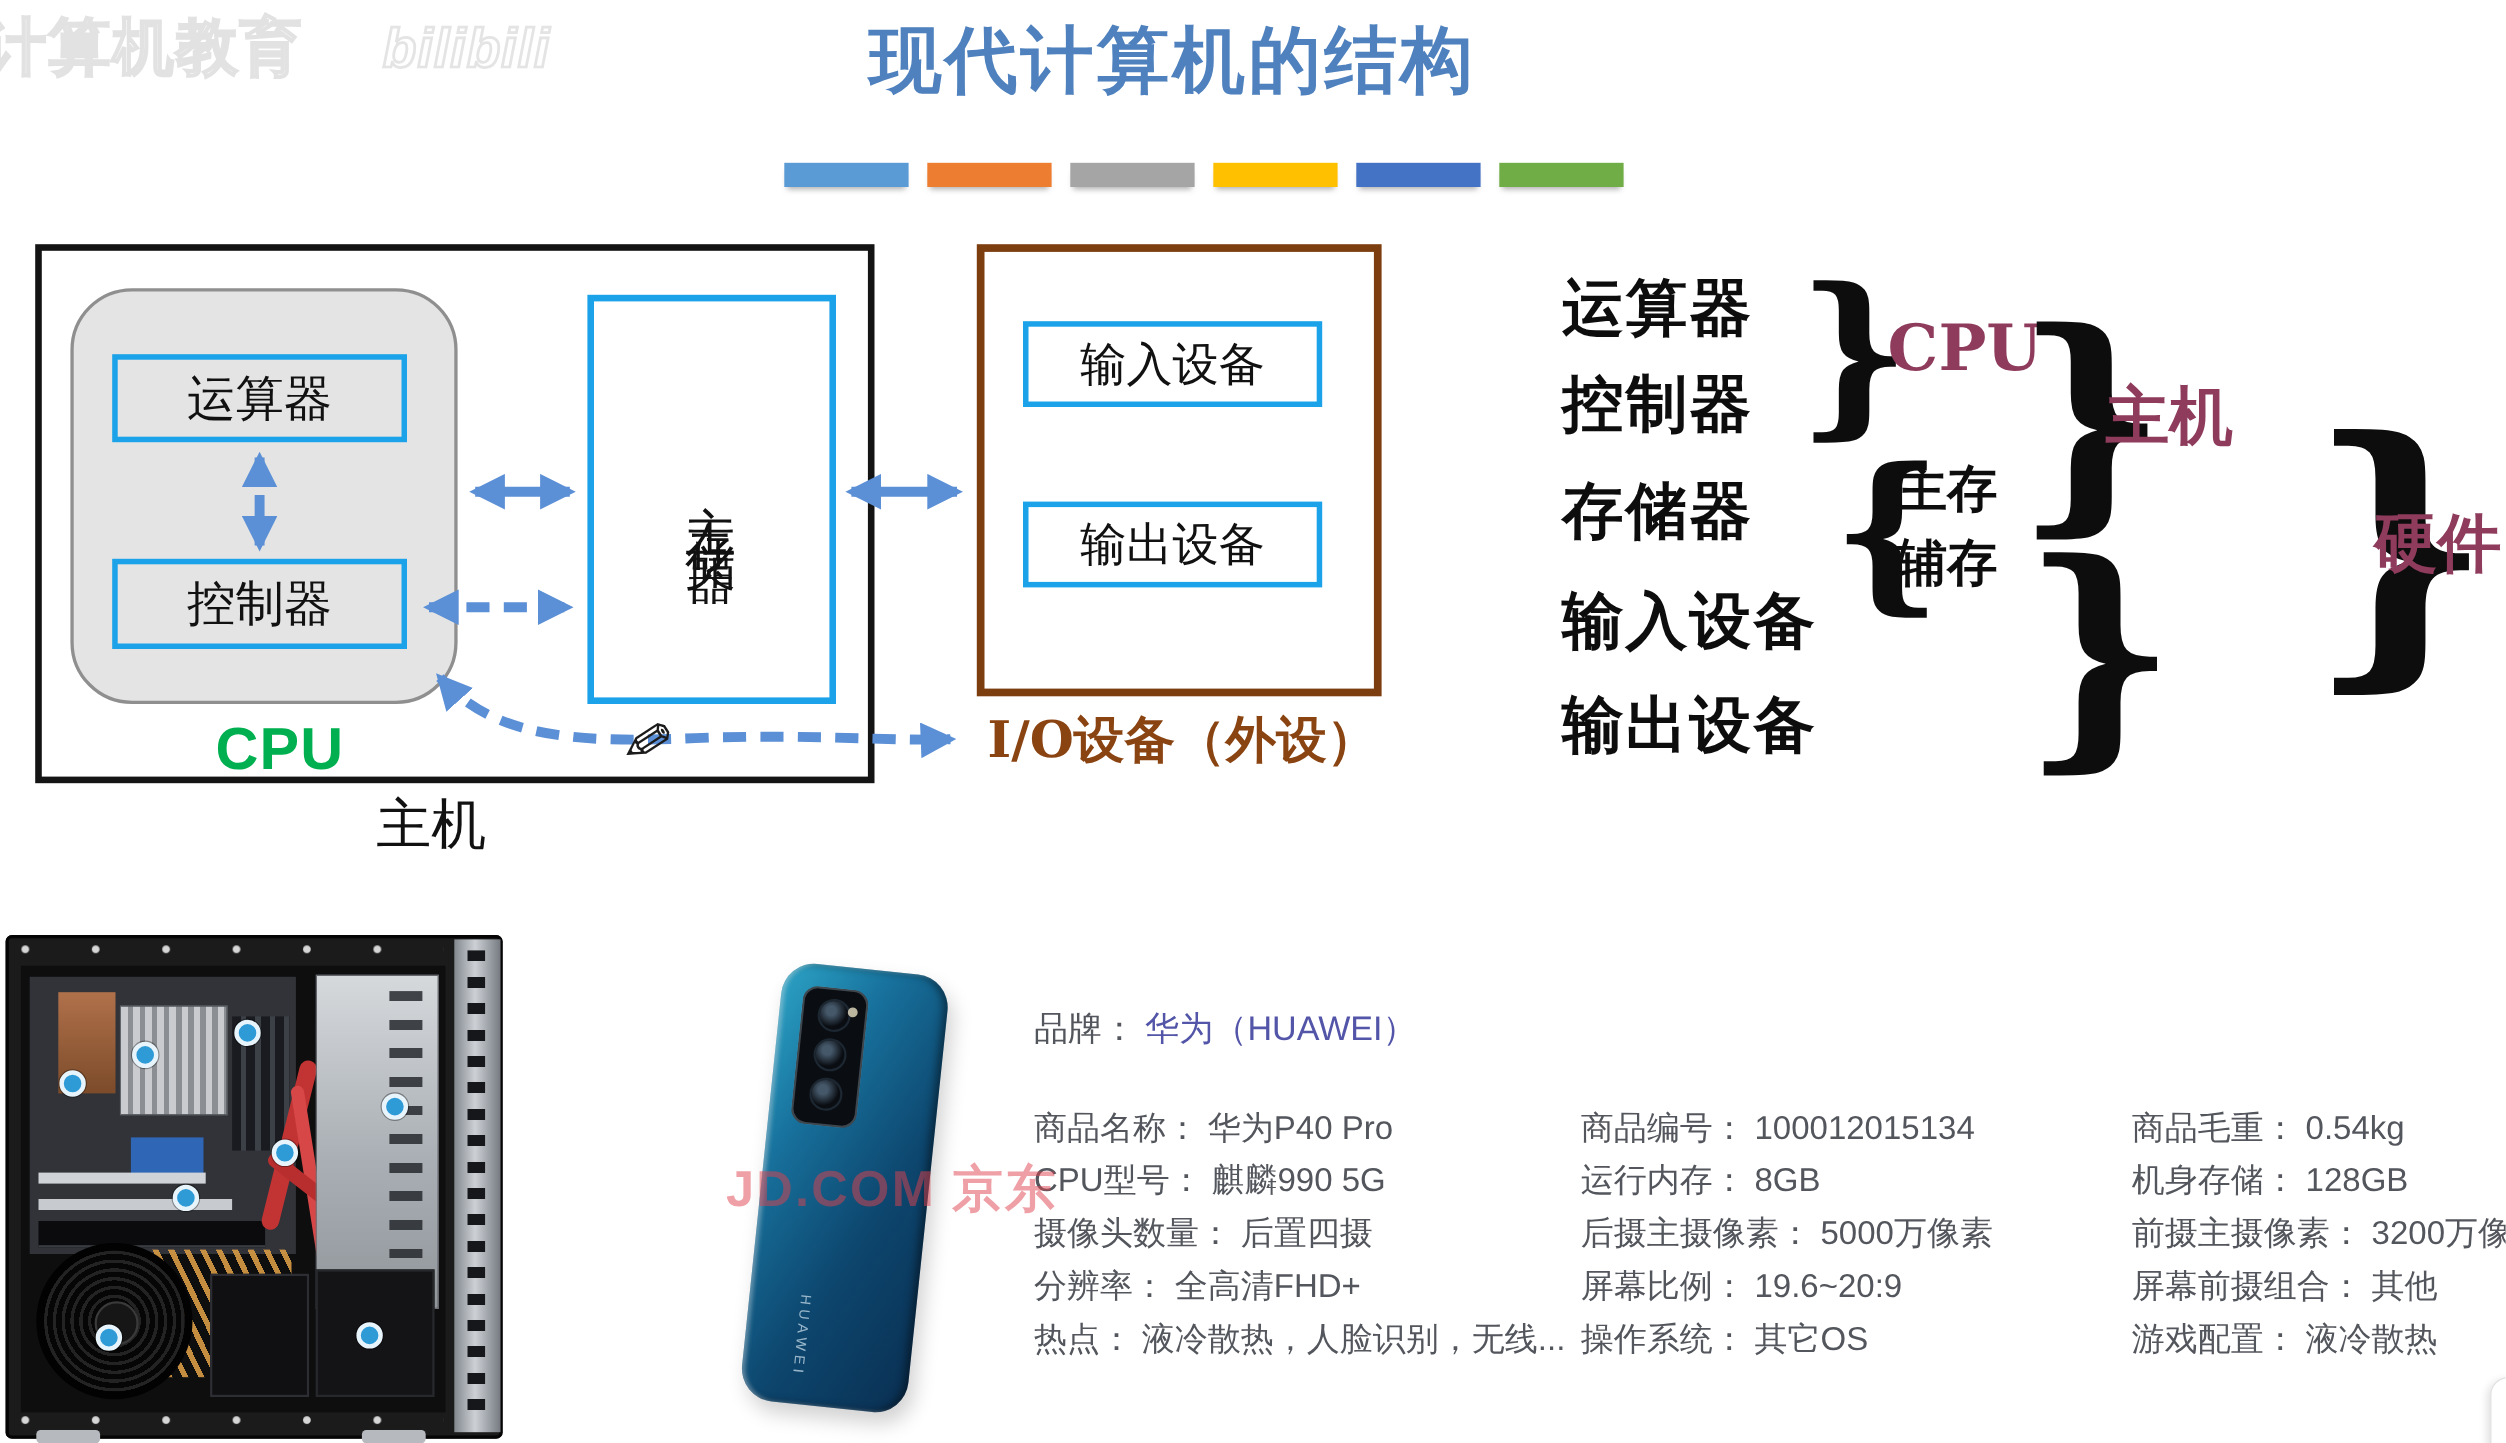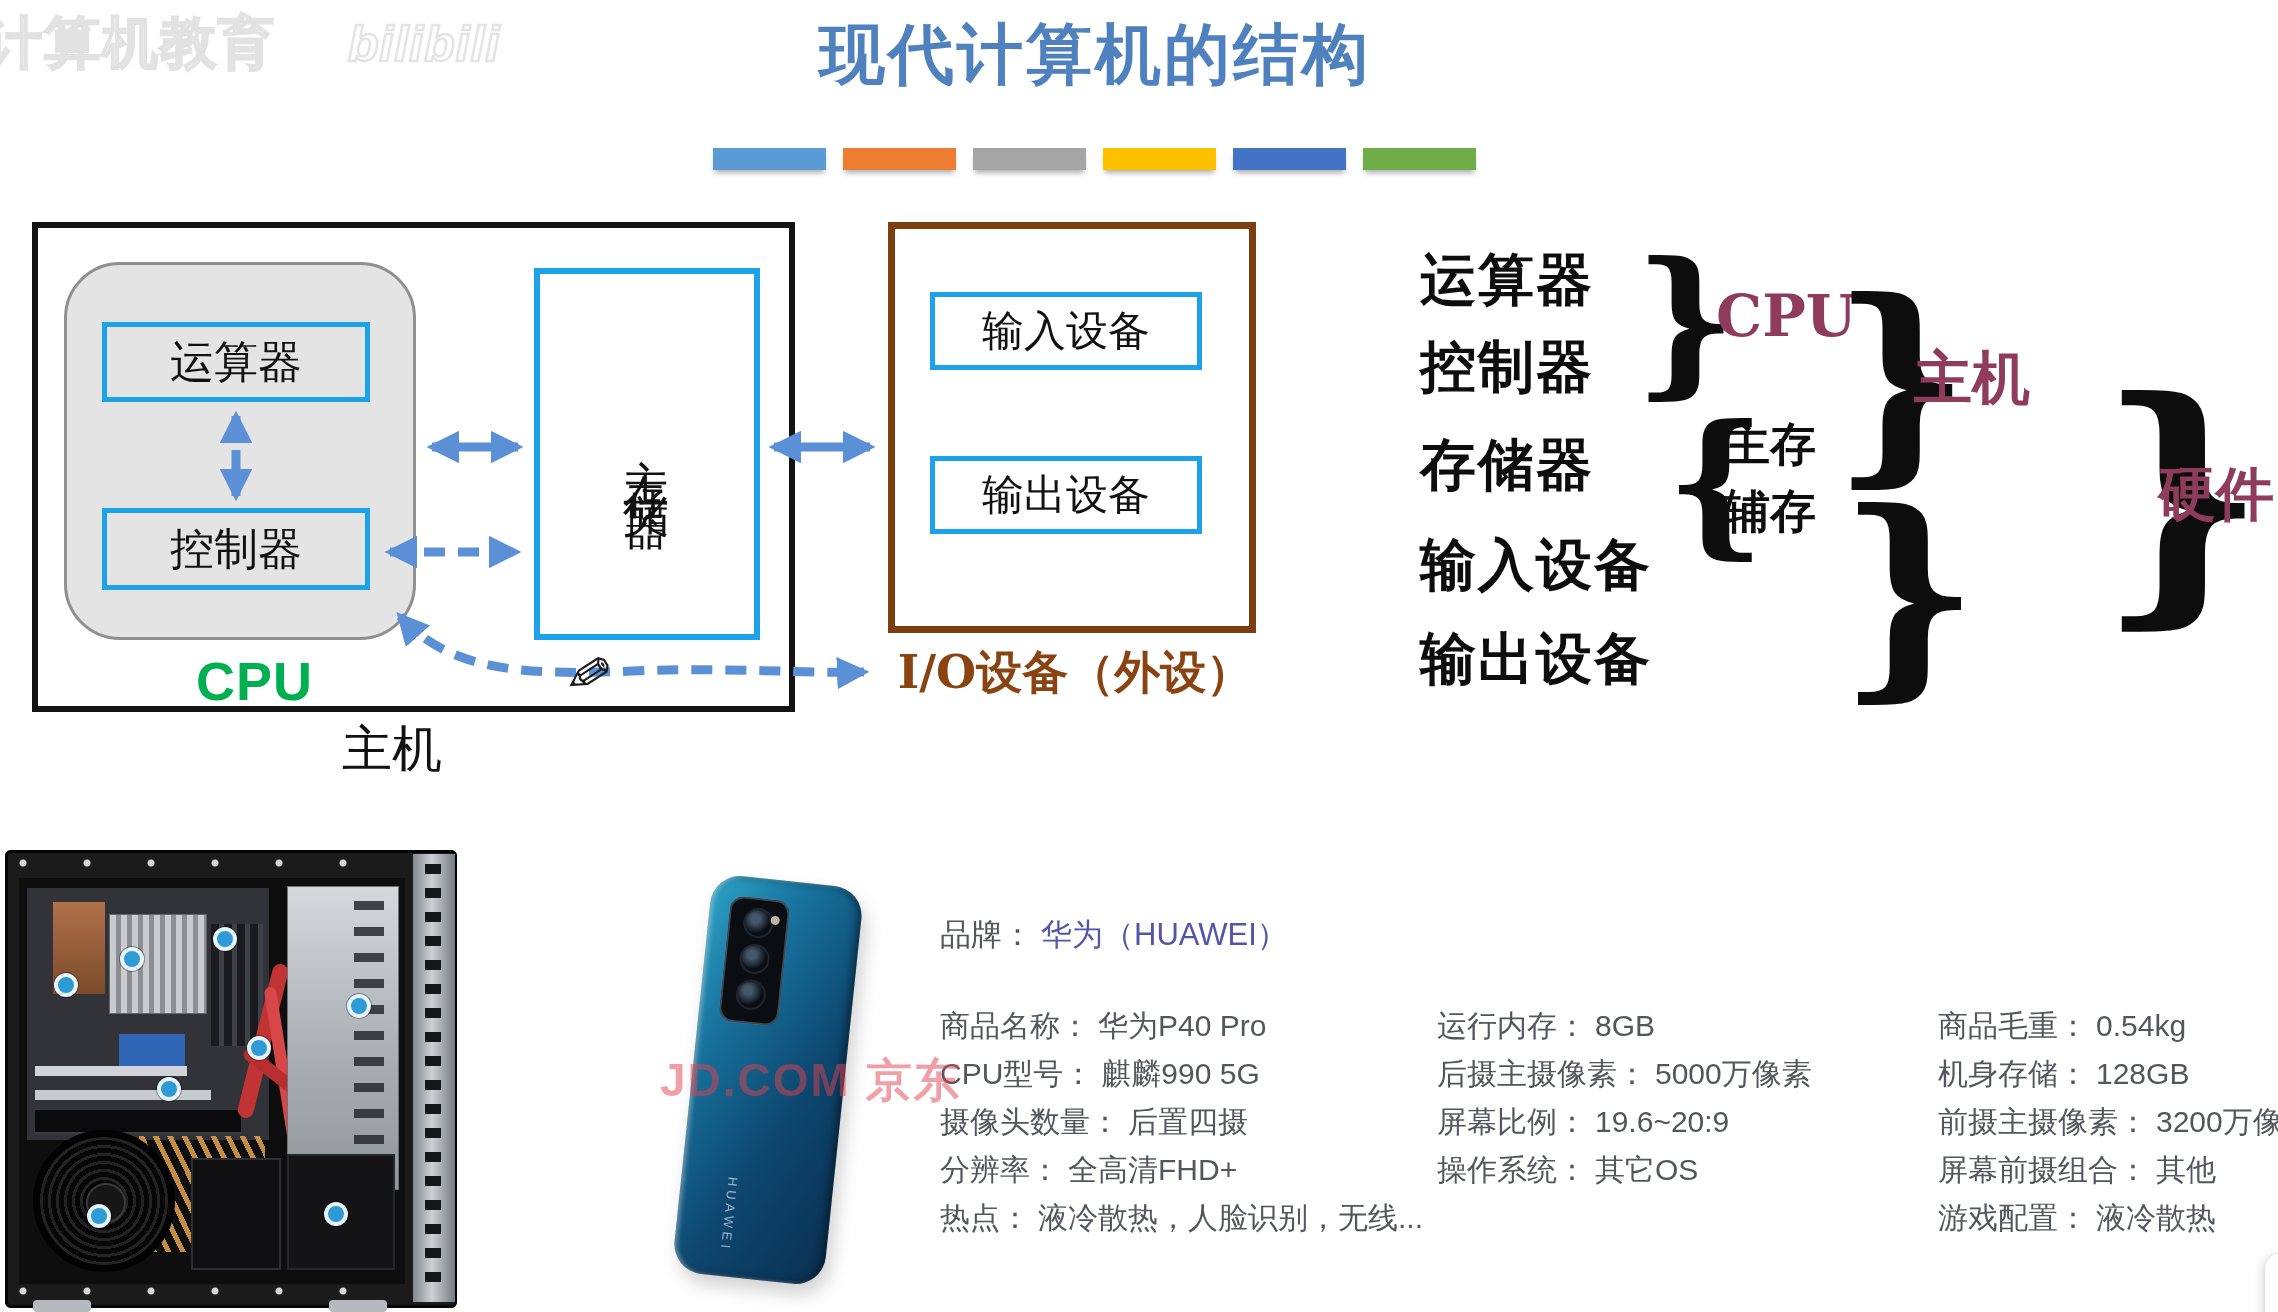--- a/index.html
+++ b/index.html
@@ -9,21 +9,21 @@
 
   
   .watermark{position:absolute;left:-14px;top:6px;display:flex;align-items:center;gap:34px;
              user-select:none;}
   .wm-channel{font-size:56px;font-weight:900;color:#ffffff;-webkit-text-stroke:2px #e2e2e2;
               text-shadow:0 0 1px #ededed;letter-spacing:2px;}
   .wm-platform{font-size:50px;font-weight:700;color:#ffffff;-webkit-text-stroke:2.5px #e4e4e4;
               text-shadow:0 0 1px #ededed;letter-spacing:1px;font-style:italic;margin-left:38px;}
 
   
-  .title{position:absolute;left:790px;top:10px;width:610px;text-align:center;
+  .title{position:absolute;left:790px;top:10px;width:610px;
          font-size:66px;font-weight:bold;color:#4E81BD;letter-spacing:3px;}
   .bars{position:absolute;left:713px;top:148px;display:flex;gap:17px;}
   .bar{width:113px;height:22px;box-shadow:0 5px 5px -2px rgba(110,110,110,.55);}
 
   
   .host-box{position:absolute;left:32px;top:222px;width:763px;height:490px;border:6px solid #141414;box-sizing:border-box;background:#fff;}
   .cpu-block{position:absolute;left:64px;top:262px;width:352px;height:378px;background:#e4e4e4;
              border:3px solid #8f8f8f;border-radius:56px;box-sizing:border-box;}
   .blue-box{position:absolute;border:5px solid #1BA2E8;box-sizing:border-box;display:flex;
             align-items:center;justify-content:center;font-size:44px;color:#111;}
@@ -258,20 +258,21 @@
 
   <div class="spec-col c1">
     <div><span>商品名称：</span><span class="spec-value">华为P40 Pro</span></div>
     <div><span>CPU型号：</span><span class="spec-value">麒麟990 5G</span></div>
     <div><span>摄像头数量：</span><span class="spec-value">后置四摄</span></div>
     <div><span>分辨率：</span><span class="spec-value">全高清FHD+</span></div>
     <div><span>热点：</span><span class="spec-value">液冷散热，人脸识别，无线...</span></div>
   </div>
 
   <div class="spec-col c2">
+    <div><span>商品编号：</span><span class="spec-value">100012015134</span></div>
     <div><span>运行内存：</span><span class="spec-value">8GB</span></div>
     <div><span>后摄主摄像素：</span><span class="spec-value">5000万像素</span></div>
     <div><span>屏幕比例：</span><span class="spec-value">19.6~20:9</span></div>
     <div><span>操作系统：</span><span class="spec-value">其它OS</span></div>
   </div>
 
   <div class="spec-col c3">
     <div><span>商品毛重：</span><span class="spec-value">0.54kg</span></div>
     <div><span>机身存储：</span><span class="spec-value">128GB</span></div>
     <div><span>前摄主摄像素：</span><span class="spec-value">3200万像素</span></div>

